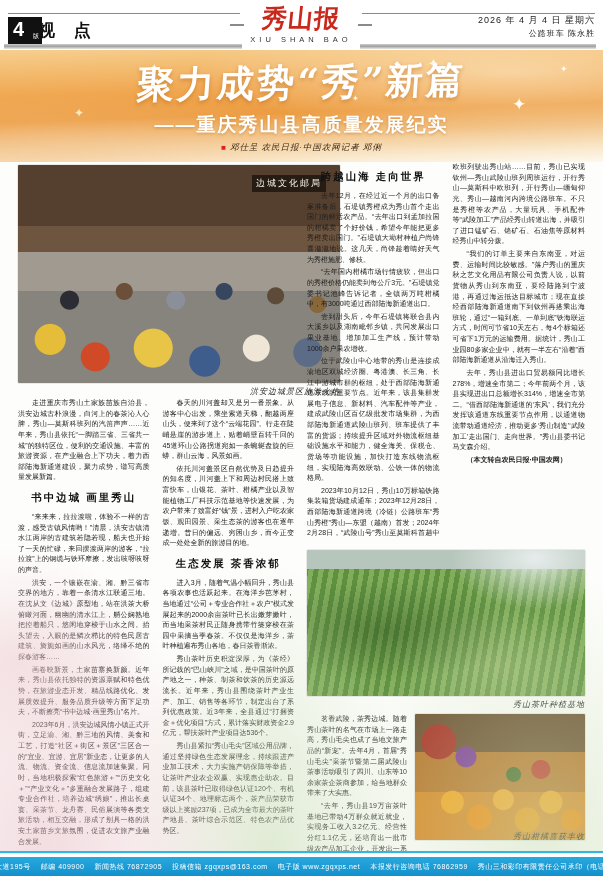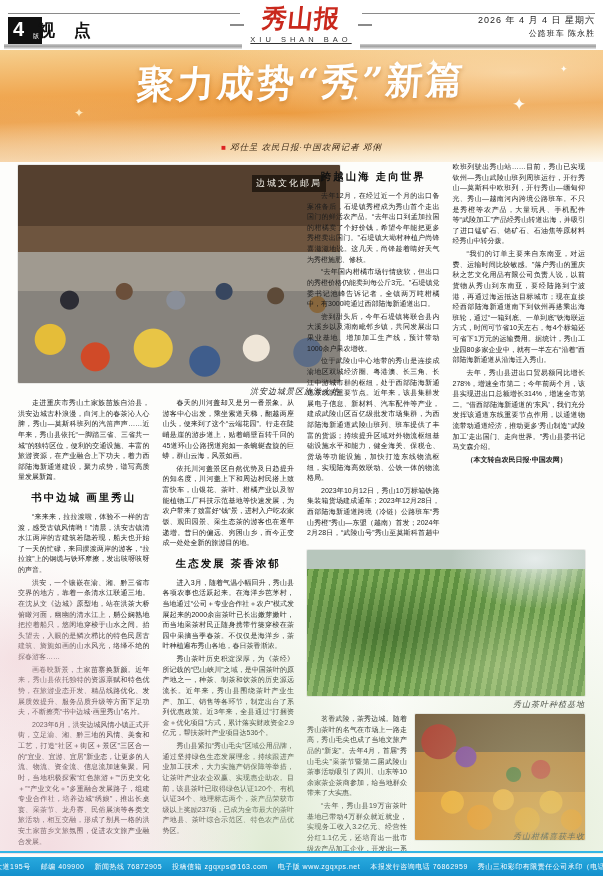--- a/index.html
+++ b/index.html
@@ -15,21 +15,21 @@
   .pagenum-box .lab{position:absolute;right:3px;bottom:3px;font-size:6px;}
   .section-title{position:absolute;left:38px;top:19px;font-size:17px;font-weight:bold;color:#111;letter-spacing:7px;}
   .silver-bar{position:absolute;top:44px;height:5px;background:linear-gradient(180deg,#cfcfcf,#9f9f9f 45%,#e8e8e8);}
   .silver-bar.left{left:4px;width:238px;}
   .silver-bar.right{left:360px;width:236px;}
   .masthead-wrap{position:absolute;left:240px;top:6px;width:122px;height:44px;text-align:center;}
   .masthead{font-size:25px;line-height:26px;font-weight:900;color:#c9281c;
             font-family:"DejaVu Serif",serif;transform:skewX(-6deg);letter-spacing:1px;}
   .masthead-rule{position:absolute;top:18px;width:14px;height:2px;background:#8a8a8a;}
   .masthead-rule.l{left:-10px;} .masthead-rule.r{right:-10px;}
-  .masthead-latin{font-size:7.5px;color:#333;letter-spacing:4px;margin-top:3px;text-decoration:underline;}
+  .masthead-latin{font-size:7.5px;color:#333;letter-spacing:4px;margin-top:3px;}
   .dateline{position:absolute;right:8px;top:14px;font-size:9px;color:#222;text-align:left;letter-spacing:1px;}
   .editorline{position:absolute;right:8px;top:28px;font-size:8px;color:#222;text-align:right;letter-spacing:1px;}
 
   
   .banner{position:absolute;left:0;top:50px;width:603px;height:112px;
     background:
       radial-gradient(ellipse at 85% 20%, rgba(255,245,220,.55), rgba(0,0,0,0) 45%),
       radial-gradient(ellipse at 8% 90%, rgba(244,200,150,.5), rgba(0,0,0,0) 40%),
       linear-gradient(178deg,#f6cf8e 0%,#f0a64f 36%,#ec9c41 55%,#f4cf9d 76%,#faeacf 90%,#fdf8ee 100%);}
   .headline{position:absolute;left:0;top:8px;width:100%;text-align:center;color:#fff;
@@ -141,20 +141,21 @@
   </div>
 
   <div class="banner">
     <span class="sparkle sp1">✦</span>
     <span class="sparkle sp2">✦</span>
     <span class="sparkle sp3">✦</span>
     <span class="sparkle sp4">✦</span>
     <span class="sparkle sp5">✦</span>
     <span class="sparkle sp6">✦</span>
     <div class="headline">聚力成势“秀”新篇</div>
+    <div class="subheadline">——重庆秀山县高质量发展纪实</div>
     <div class="byline-row">
       <span class="mark">■</span><span>邓仕呈 农民日报·中国农网记者 邓俐</span>
     </div>
   </div>
 
   <div class="content">
 
     <div class="photo photo-street">
       <span class="photo-sign">边城文化邮局</span>
     </div>

